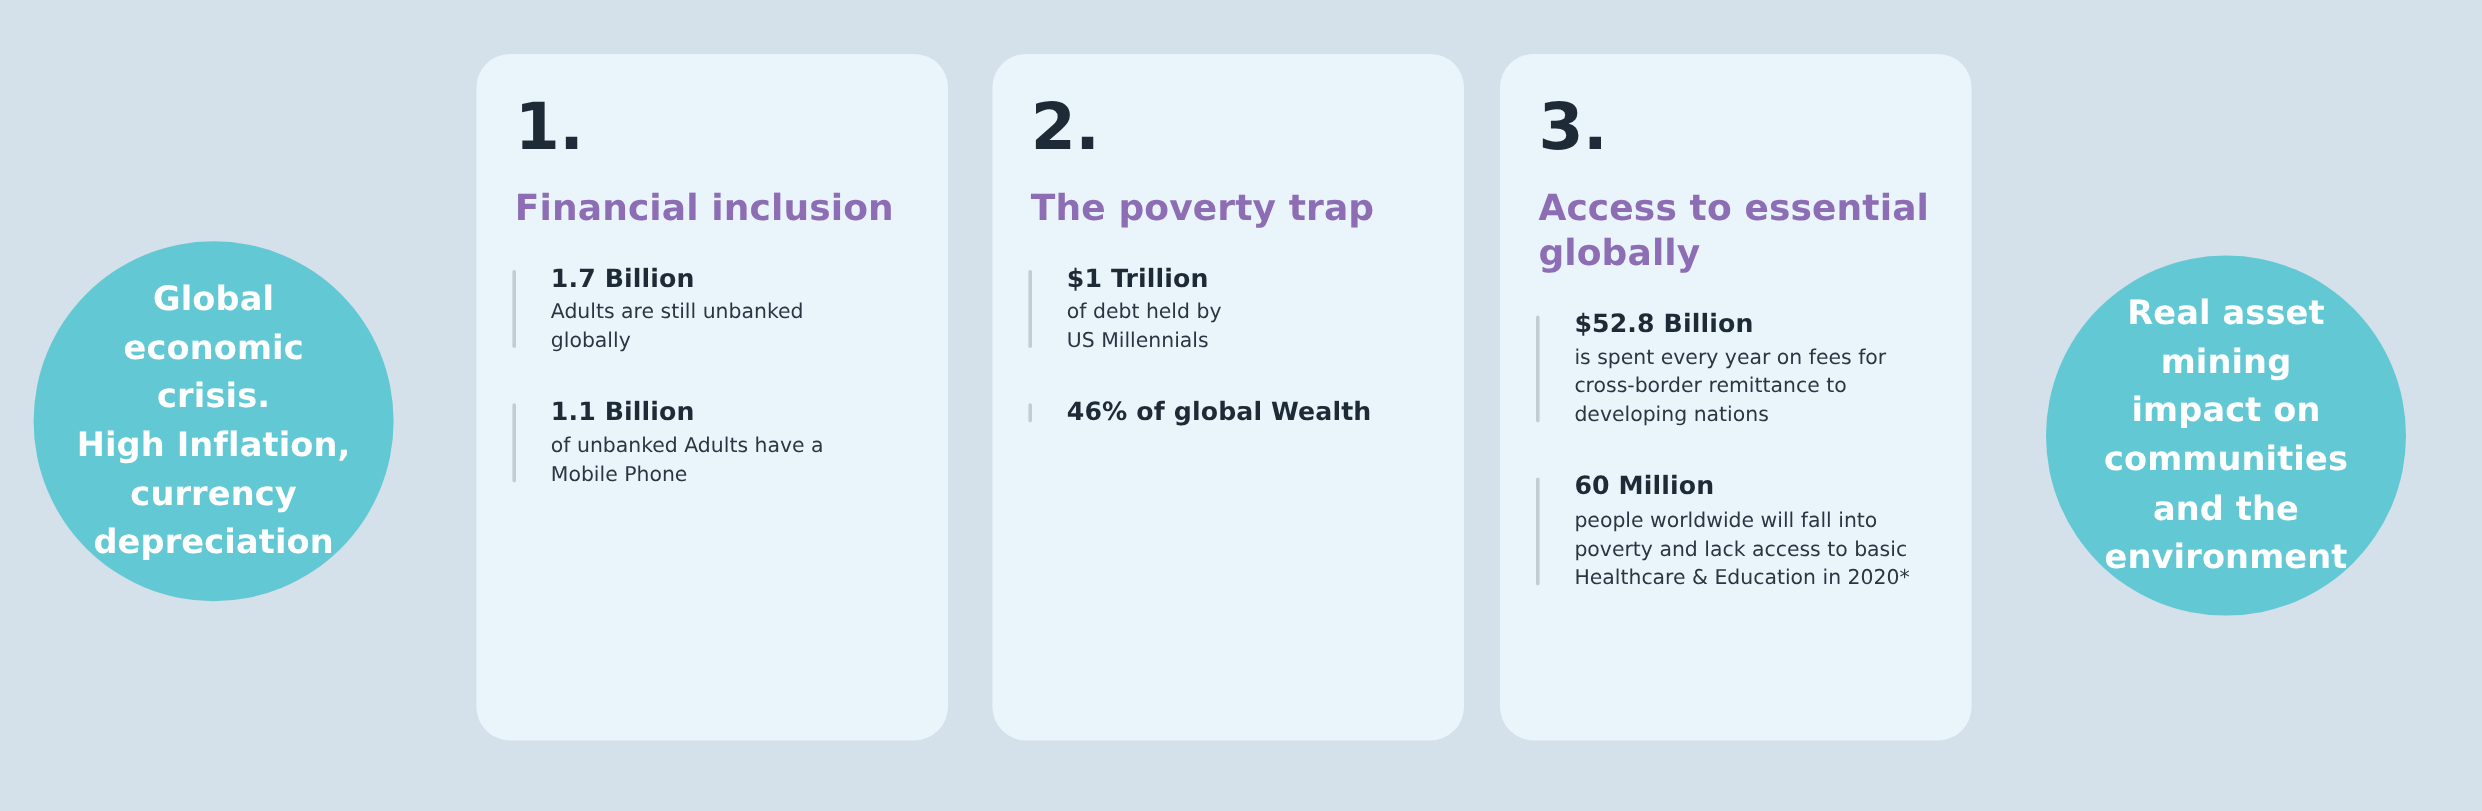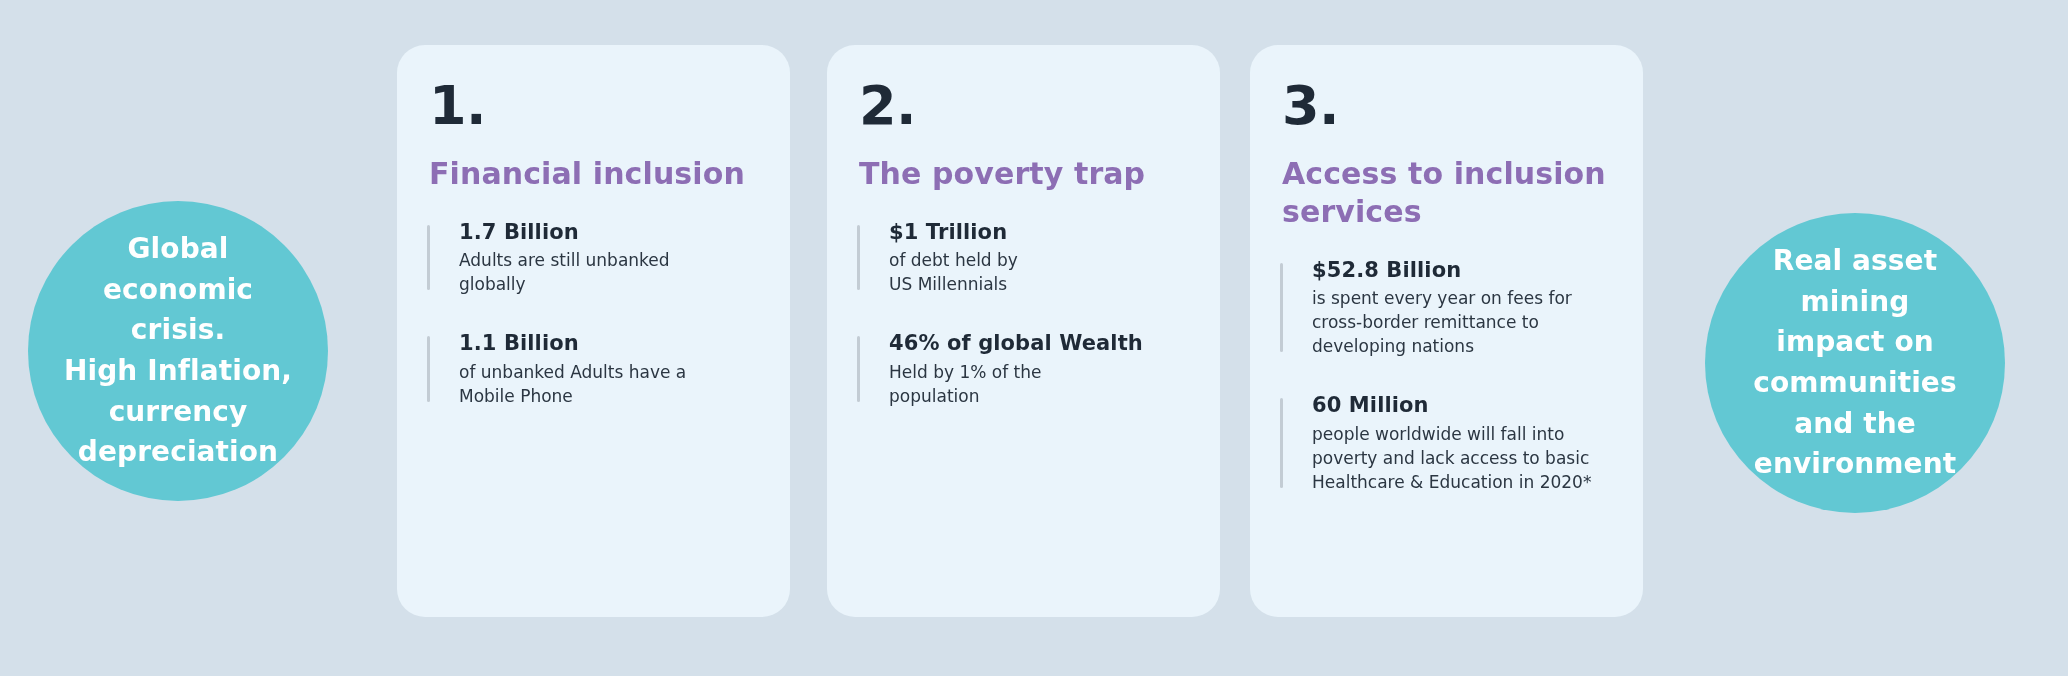--- a/index.html
+++ b/index.html
@@ -138,29 +138,27 @@
   <div class="card-number">2.</div>
   <div class="card-title">The poverty trap</div>
   <div class="stats">
     <div class="stat">
       <div class="stat-value">$1 Trillion</div>
       <div class="stat-desc">of debt held by
 US Millennials</div>
     </div>
     <div class="stat">
       <div class="stat-value">46% of global Wealth</div>
-      <div class="stat-desc">Held by 1% of the
-population</div>
     </div>
   </div>
 </div>
 
 <div class="card" id="card-3">
   <div class="card-number">3.</div>
-  <div class="card-title">Access to inclusion services</div>
+  <div class="card-title">Access to essential globally</div>
   <div class="stats">
     <div class="stat">
       <div class="stat-value">$52.8 Billion</div>
       <div class="stat-desc">is spent every year on fees for
 cross-border remittance to
 developing nations</div>
     </div>
     <div class="stat">
       <div class="stat-value">60 Million</div>
       <div class="stat-desc">people worldwide will fall into

